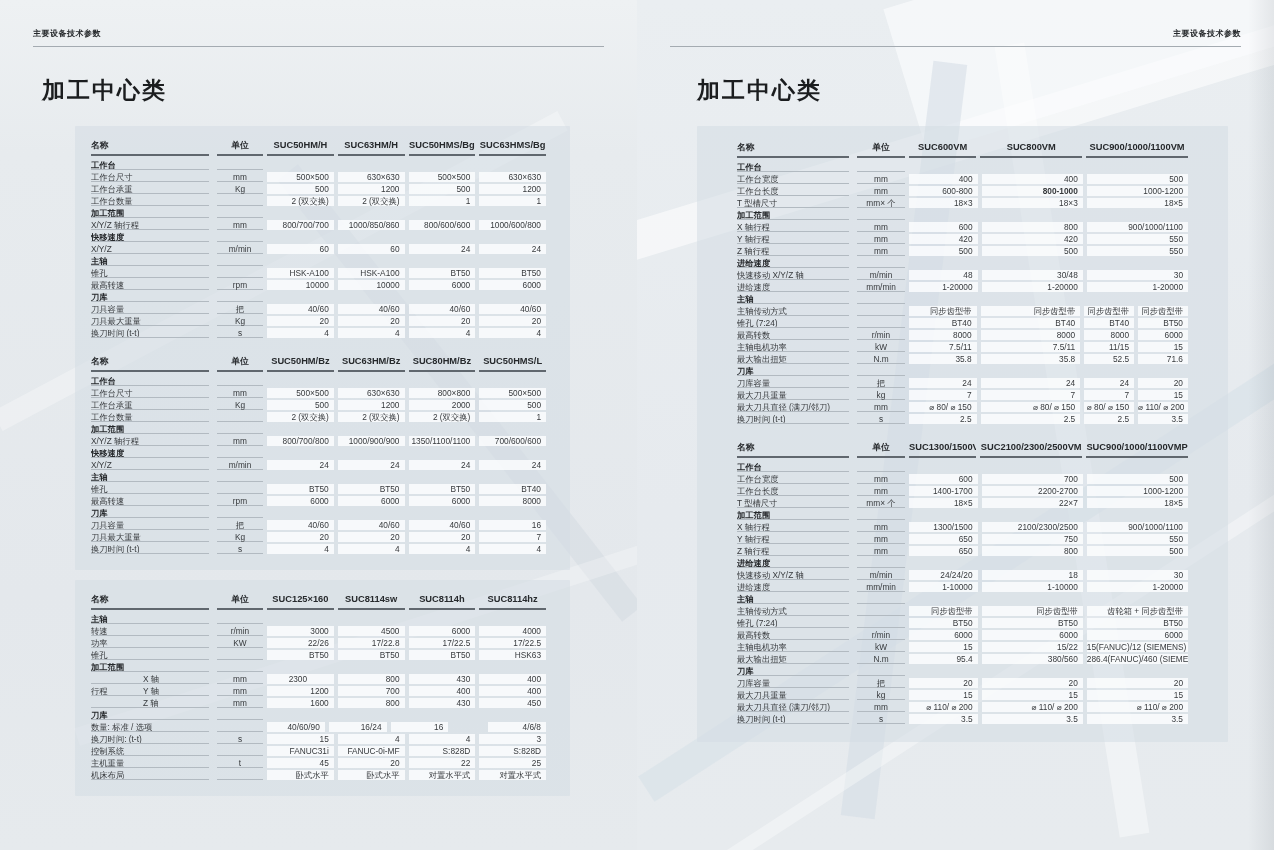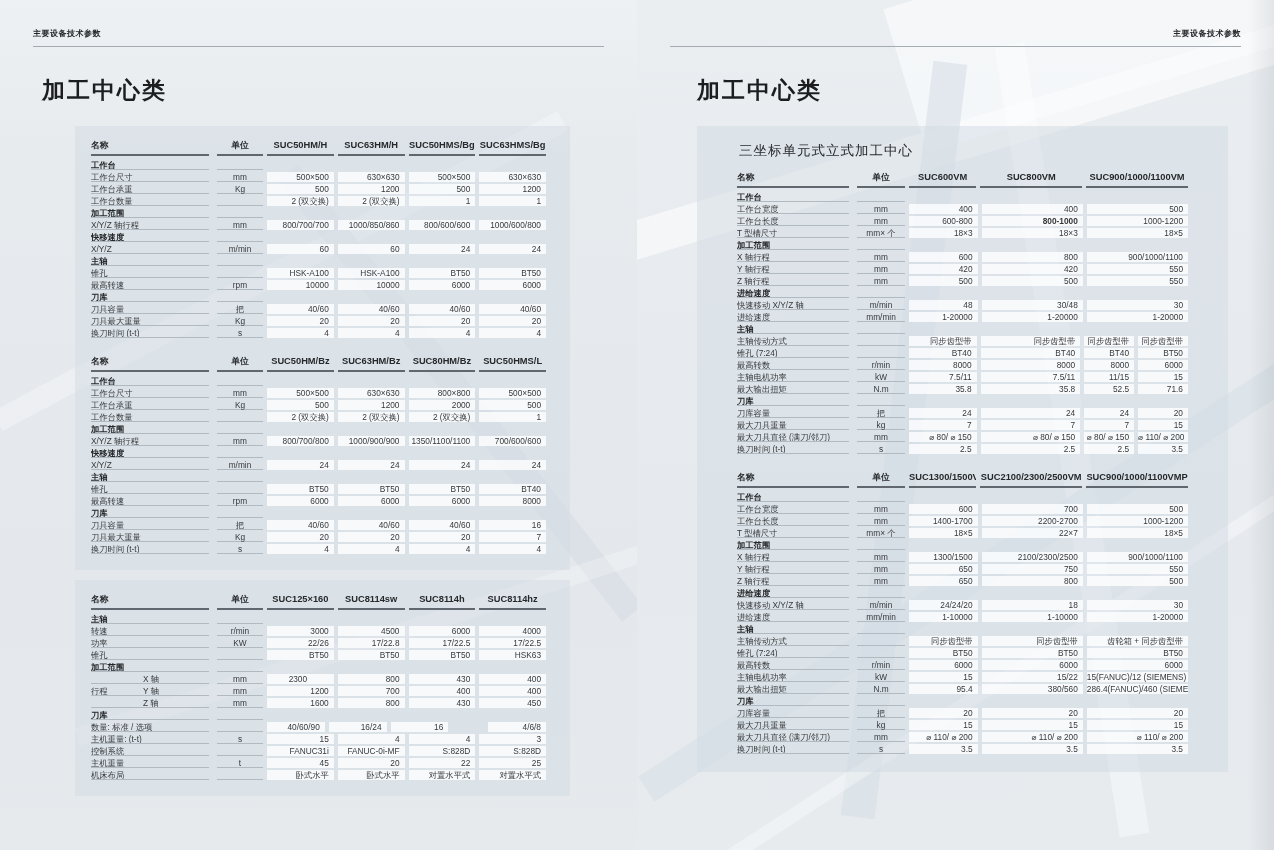--- a/index.html
+++ b/index.html
@@ -407,21 +407,21 @@
             </div>
             <div class="trow">
               <div class="lcell">数量: 标准 / 选项</div>
               <div class="ucell"></div>
               <div class="vcell" style="flex: 1 1 0%;">40/60/90</div>
               <div class="vcell" style="flex: 1 1 0%;">16/24</div>
               <div class="vcell" style="flex: 1 1 0%;">16</div>
               <div class="vcell" style="flex: 1 1 0%; margin-left: 40px;">4/6/8</div>
             </div>
             <div class="trow">
-              <div class="lcell">主机重量: (t-t)</div>
+              <div class="lcell">换刀时间: (t-t)</div>
               <div class="ucell">s</div>
               <div class="vcell" style="flex: 1 1 0%;">15</div>
               <div class="vcell" style="flex: 1 1 0%;">4</div>
               <div class="vcell" style="flex: 1 1 0%;">4</div>
               <div class="vcell" style="flex: 1 1 0%;">3</div>
             </div>
             <div class="trow">
               <div class="lcell">控制系统</div>
               <div class="ucell"></div>
               <div class="vcell" style="flex: 1 1 0%;">FANUC31i</div>
@@ -457,21 +457,20 @@
     <div class="beam" style="left:420px;top:40px;width:30px;height:800px;background:rgba(255,255,255,0.40);transform:rotate(-9deg);"></div>
     <div class="beam" style="left:-60px;top:540px;width:860px;height:30px;background:rgba(214,224,232,0.55);transform:rotate(-33deg);"></div>
     <div class="beam" style="left:-30px;top:650px;width:860px;height:14px;background:rgba(255,255,255,0.35);transform:rotate(-33deg);"></div>
 
     <div class="running-head">
       <span>主要设备技术参数</span>
     </div>
     <div class="cat-title">加工中心类</div>
     <div class="panels">
         <div class="panel">
-          <div class="panel-title">三坐标单元式立式加工中心</div>
           <div class="tbl r3">
             <div class="trow thead">
               <div class="lcell">名称</div>
               <div class="ucell">单位</div>
               <div class="vhead" style="flex: 0.78 1 0%;">SUC600VM</div>
               <div class="vhead" style="flex: 1.18 1 0%;">SUC800VM</div>
               <div class="vhead" style="flex: 1.18 1 0%;">SUC900/1000/1100VM</div>
             </div>
             <div class="trow sec">
               <div class="lcell">工作台</div>

